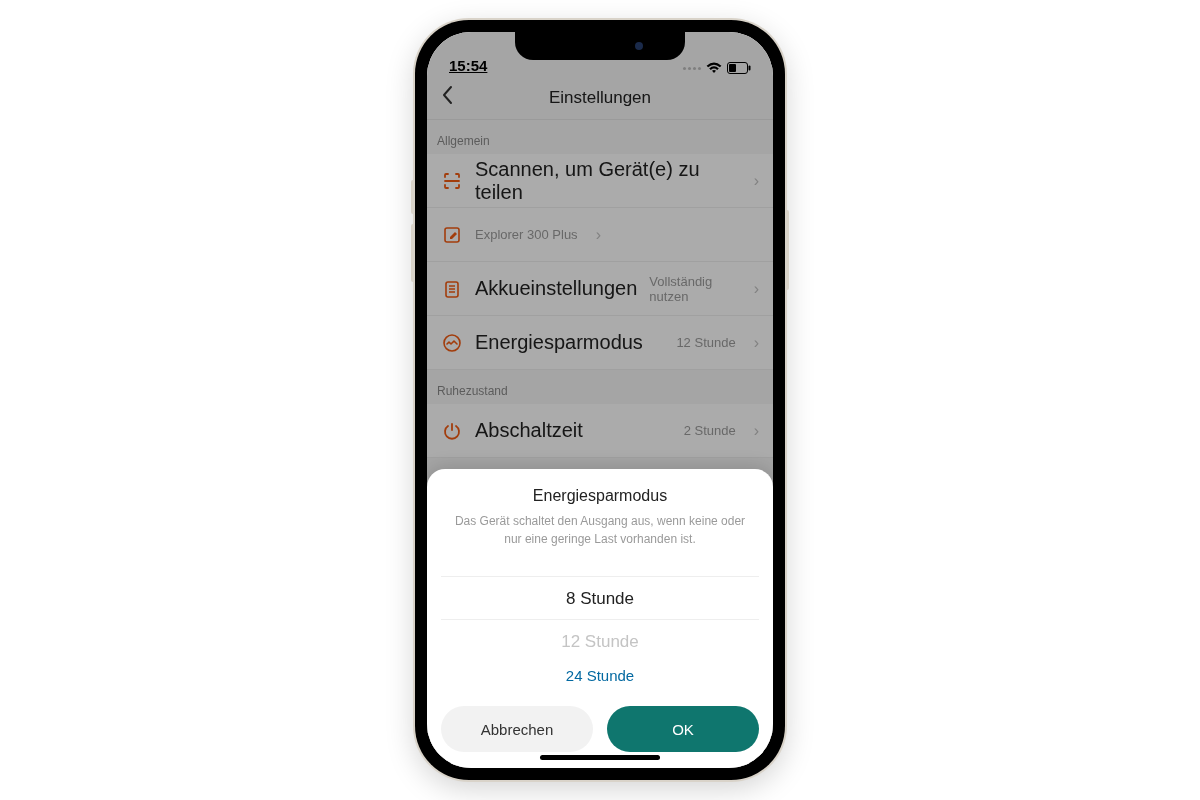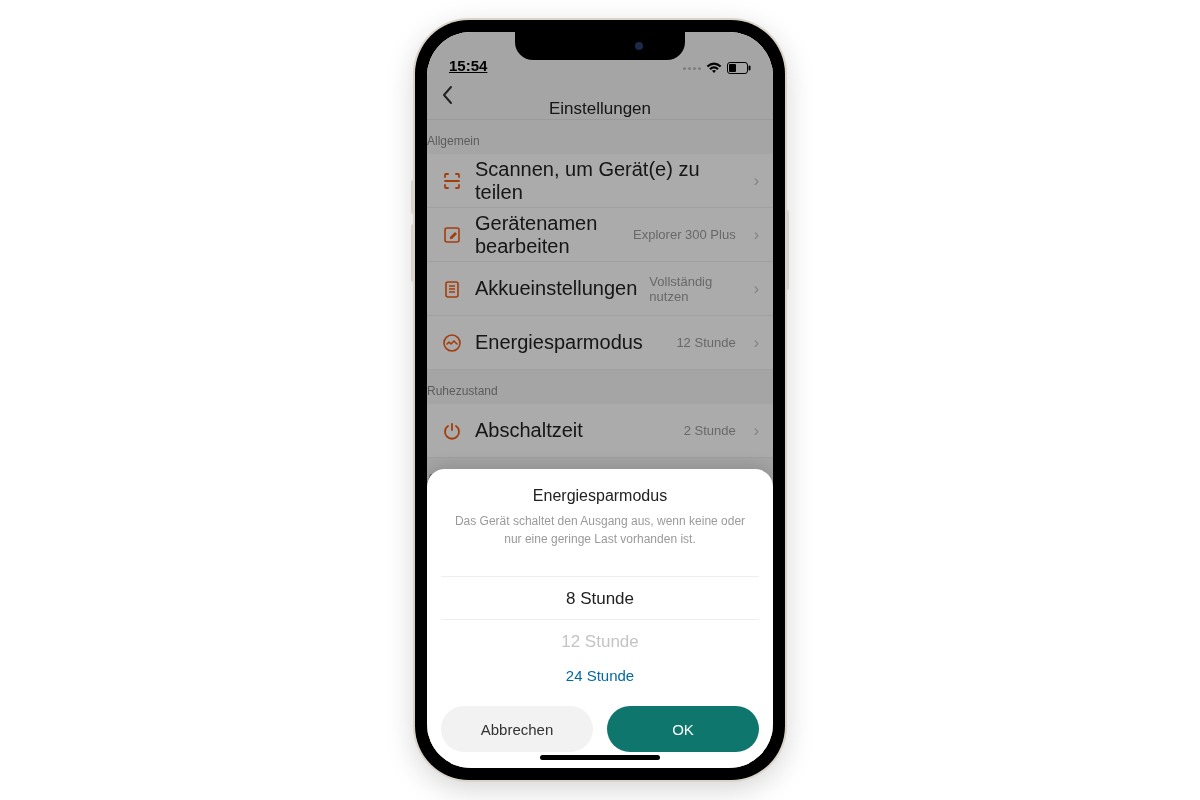--- a/index.html
+++ b/index.html
@@ -76,34 +76,34 @@
     text-decoration:underline;
   }
   .status-right { display:flex; align-items:center; gap:5px; }
   .status-right .dots { display:flex; gap:2px; }
   .status-right .dots span { width:3px; height:3px; border-radius:50%; background:#bbb; }
   .wifi-icon svg, .battery-icon svg { display:block; }
 
   .nav-bar {
     height: 44px;
     display:flex;
-    align-items:flex-end;
+    align-items:center;
     justify-content:center;
     position:relative;
     border-bottom: 1px solid #e3e3e3;
   }
   .nav-bar .back {
     position:absolute; left:14px; top:50%; transform:translateY(-50%);
     font-size: 22px; color:#333;
   }
   .nav-bar .title { font-size:17px; font-weight:500; color:#222; }
 
   .section-header {
     font-size:12px; color:#888;
-    padding: 14px 0 6px;
+    padding: 14px 10px 6px;
   }
   .list {
     background: #fcfcfc;
   }
   .row {
     display:flex; align-items:center;
     height:54px;
     padding: 0 14px;
     border-bottom: 1px solid #ececec;
     gap:12px;
@@ -252,21 +252,20 @@
           <span class="label">Scannen, um Gerät(e) zu teilen</span>
           <span class="chev">›</span>
         </div>
         <div class="row">
           <span class="icon ic-orange">
             <svg width="20" height="20" viewBox="0 0 20 20" fill="none" stroke="#ef5a12" stroke-width="1.6">
                 <rect x="3" y="3" width="14" height="14" rx="2"></rect>
                 <path d="M8 12l5-5 2 2-5 5H8v-2z" fill="#ef5a12" stroke="none"></path>
               </svg>
           </span>
-          <span class="label">Gerätenamen bearbeiten</span>
           <span class="value">Explorer 300 Plus</span>
           <span class="chev">›</span>
         </div>
         <div class="row">
           <span class="icon ic-orange">
             <svg width="20" height="20" viewBox="0 0 20 20" fill="none" stroke="#ef5a12" stroke-width="1.6">
                 <rect x="4" y="3" width="12" height="15" rx="2"></rect>
                 <path d="M7 7h6M7 10h6M7 13h6"></path>
               </svg>
           </span>

